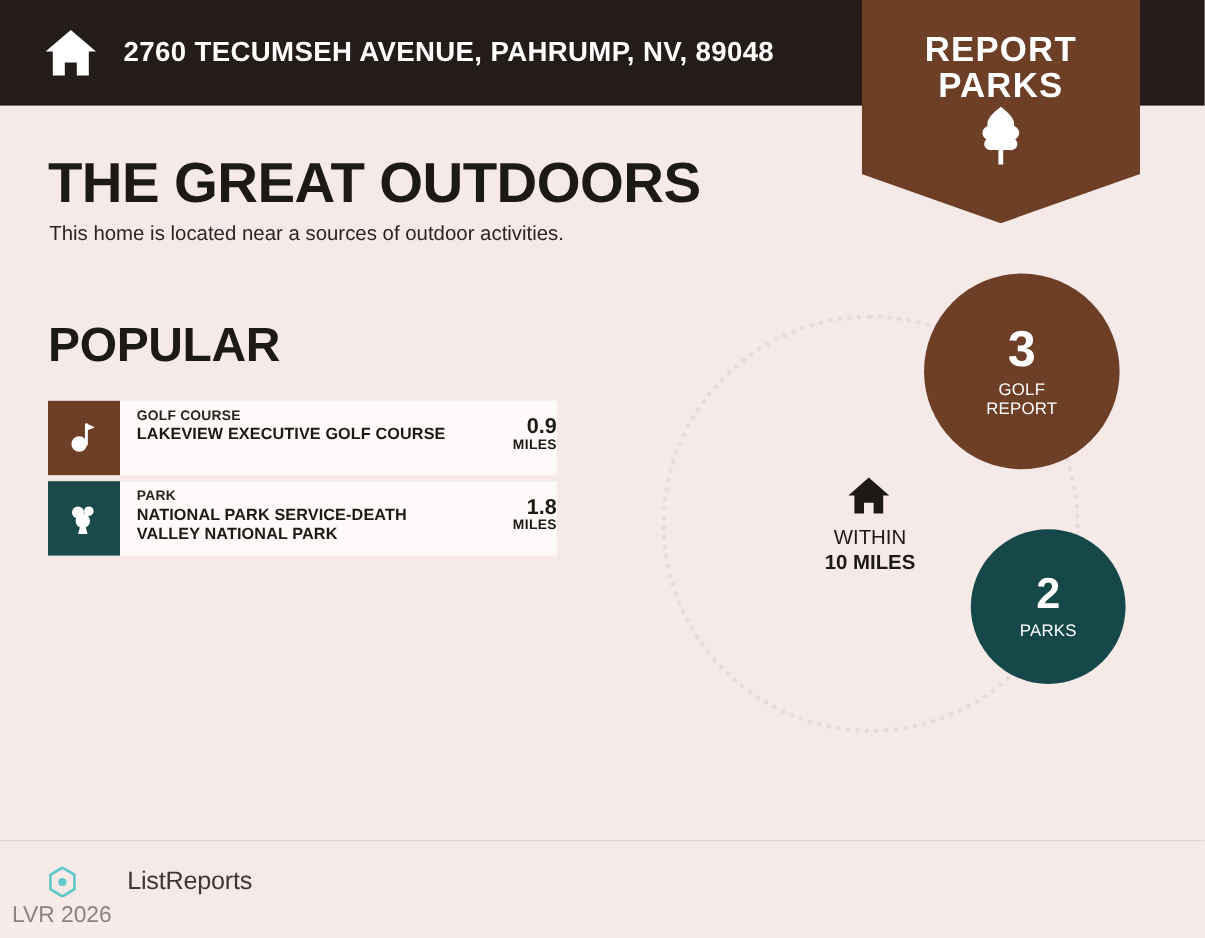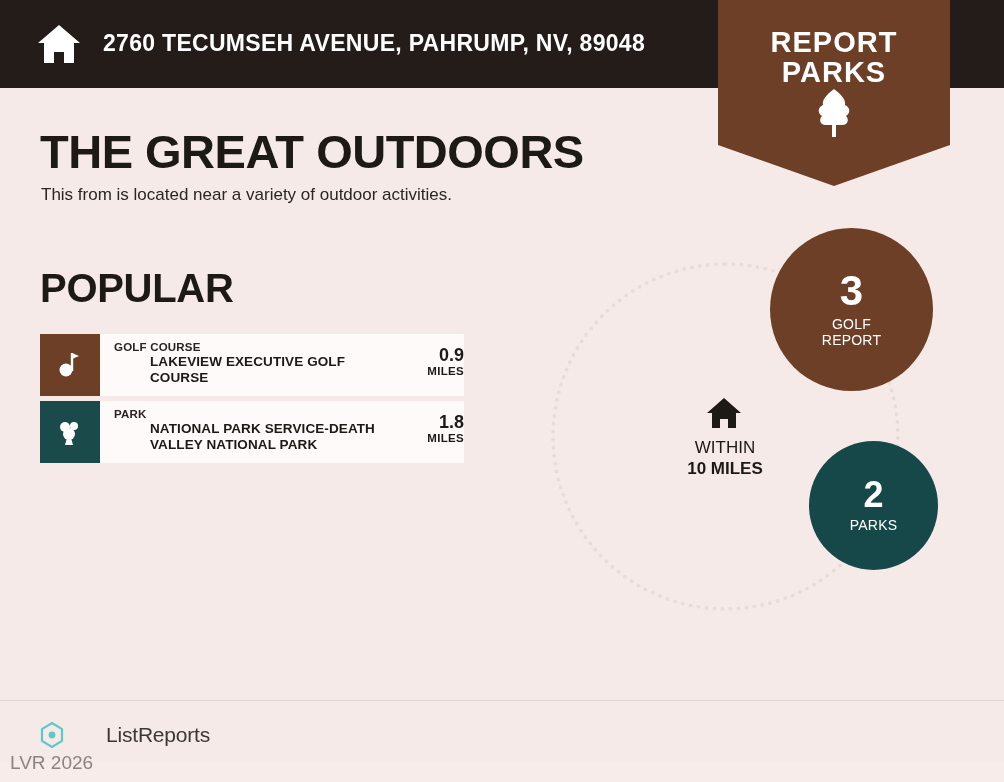--- a/index.html
+++ b/index.html
@@ -119,21 +119,20 @@
     color: #2a2420;
     letter-spacing: 0.2px;
     line-height: 1.15;
   }
   .row-name {
     font-size: 13.5px;
     font-weight: bold;
     color: #1d1915;
     line-height: 1.16;
     letter-spacing: 0.1px;
-    margin-left: 36px;
   }
   .row-dist {
     flex: 0 0 72px;
     padding-top: 12px;
     text-align: right;
   }
   .dist-val {
     font-size: 18px;
     font-weight: bold;
     color: #1d1915;
@@ -262,21 +261,21 @@
     <div class="badge-line1">REPORT</div>
     <div class="badge-line2">PARKS</div>
     <span class="badge-tree">
       <svg width="46" height="52" viewBox="0 0 46 52">
         <path d="M23 2 C15 8 11 13 12 18 C7 20 6 26 11 29 C7 33 10 39 16 38 L21 38 L21 50 L25 50 L25 38 L30 38 C36 39 39 33 35 29 C40 26 39 20 34 18 C35 13 31 8 23 2 Z" fill="#ffffff"></path>
       </svg>
     </span>
   </div>
 
   <div class="main-title">THE GREAT OUTDOORS</div>
-  <div class="subtitle">This from is located near a variety of outdoor activities.</div>
+  <div class="subtitle">This home is located near a sources of outdoor activities.</div>
   <div class="popular-title">POPULAR</div>
 
   <div class="list">
 
     <div class="list-row">
       <div class="row-icon brown">
         <svg width="26" height="30" viewBox="0 0 26 30">
           <circle cx="9" cy="20" r="6.5" fill="#ffffff"></circle>
           <path d="M15 3 L15 21" stroke="#ffffff" stroke-width="2.4" fill="none"></path>
           <path d="M15 3 L22 6 L15 9 Z" fill="#ffffff"></path>

